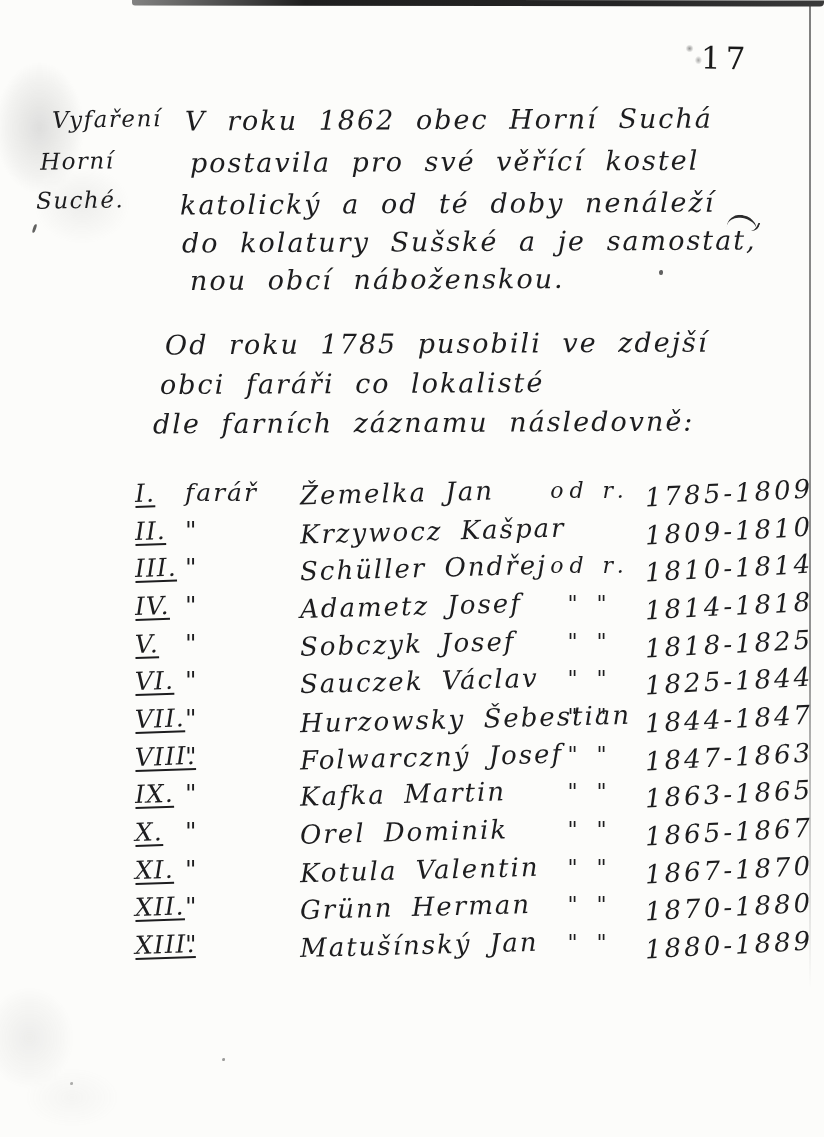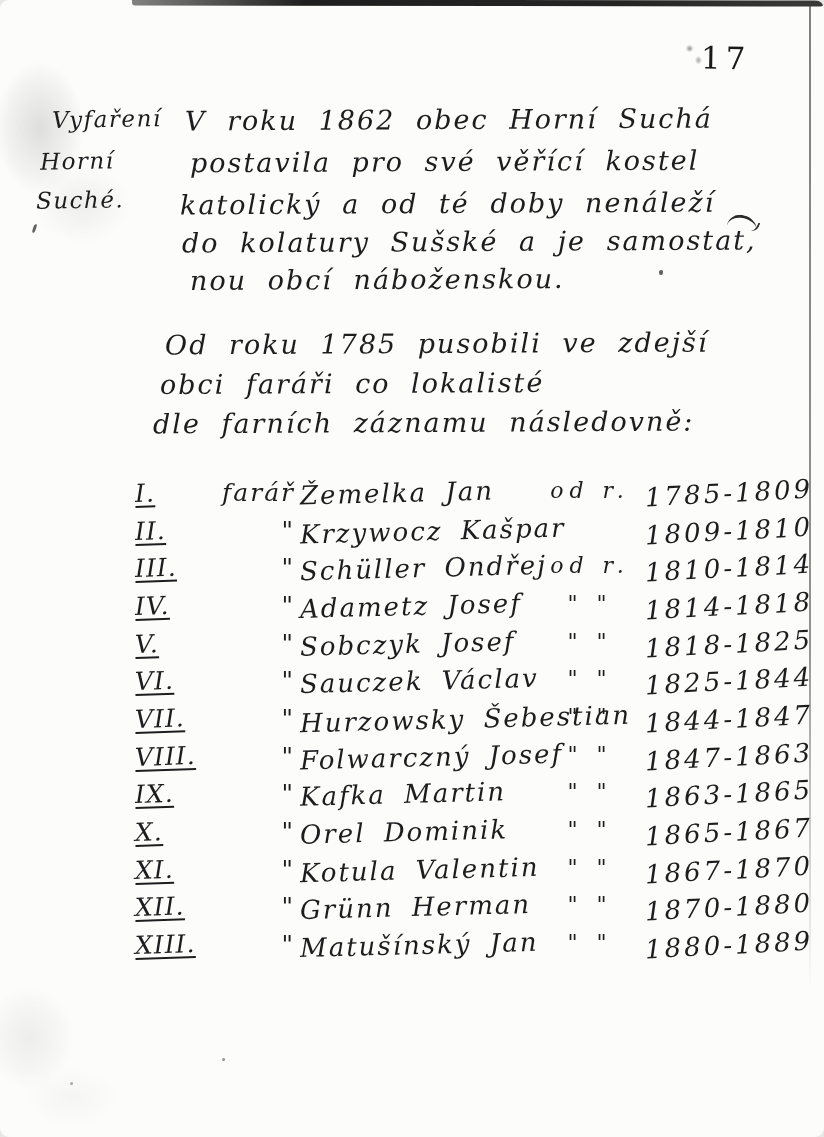--- a/index.html
+++ b/index.html
@@ -4,21 +4,20 @@
 <style>
   html,body{margin:0;padding:0;background:#e8e8e6;}
   .page{
     position:relative;
     width:824px;height:1137px;
     margin:0 auto;
     background:#fcfcfa;
     overflow:hidden;
     font-family:"DejaVu Serif", serif;
     color:#1d1d1f;
-    border-radius:9px;
   }
   
   .top-edge{
     position:absolute;left:132px;right:0;top:0;height:6px;
     background:linear-gradient(90deg, rgba(30,30,30,.55), #1f1f1f 25%, #242424 70%, #3a3a3a 100%);
     border-radius:0 0 4px 3px;
     transform:rotate(.08deg);
   }
   .right-edge{
     position:absolute;left:809px;top:4px;width:2px;height:985px;
@@ -78,21 +77,21 @@
   .p1l5{left:190px;top:264px;}
   .p2l1{left:165px;top:328px;}
   .p2l2{left:160px;top:368px;}
   .p2l3{left:153px;top:407px;}
   
   .row{position:absolute;left:0;width:824px;height:38px;}
   .cell{position:absolute;font-style:italic;white-space:nowrap;}
   .c-num{left:135px;width:60px;font-size:25px;letter-spacing:1px;
          text-decoration:underline;text-underline-offset:4px;text-decoration-thickness:2px;
          transform:rotate(-2deg);}
-  .c-title{left:185px;width:110px;text-align:right;font-size:25px;letter-spacing:2px;}
+  .c-title{left:185px;width:110px;text-align:left;font-size:25px;letter-spacing:2px;}
   .c-name{left:300px;font-size:26px;letter-spacing:2px;word-spacing:8px;transform:rotate(-1.5deg);}
   .c-note{left:540px;width:100px;text-align:center;font-size:22px;letter-spacing:6px;}
   .c-years{left:645px;font-size:26px;letter-spacing:3px;transform:rotate(-3deg);}
   .r1{top:478px}.r2{top:516px}.r3{top:553px}.r4{top:591px}.r5{top:629px}
   .r6{top:666px}.r7{top:704px}.r8{top:742px}.r9{top:779px}.r10{top:817px}
   .r11{top:855px}.r12{top:892px}.r13{top:930px}
 </style>
 </head>
 <body>
 

